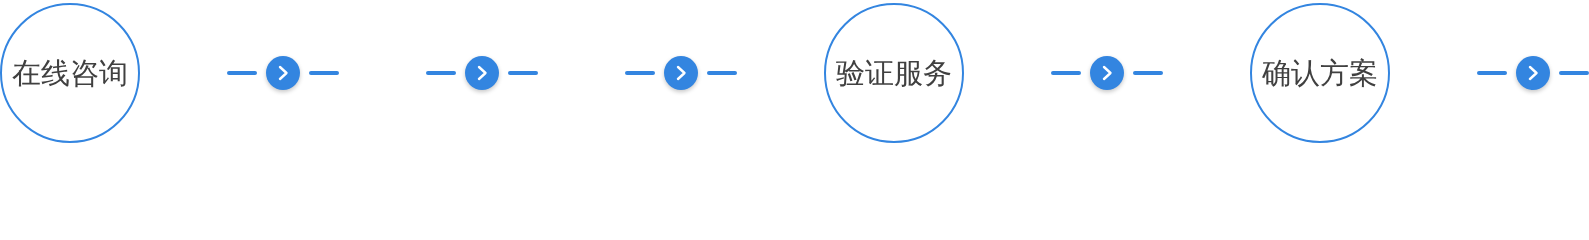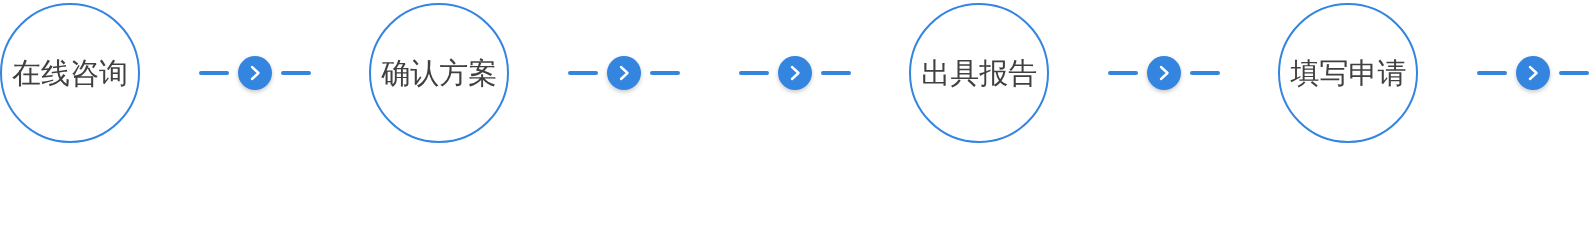--- a/index.html
+++ b/index.html
@@ -96,23 +96,20 @@
   <div class="connector">
     <span class="conn-dash"></span>
     <span class="conn-badge">
       <svg width="14" height="16" viewBox="0 0 14 16" aria-hidden="true">
         <path d="M4 2 L10.5 8 L4 14" fill="none" stroke="#ffffff" stroke-width="2.4" stroke-linecap="round" stroke-linejoin="round"></path>
       </svg>
     </span>
     <span class="conn-dash"></span>
   </div>
 
-  <div class="step">
-    <span class="step-label">确认方案</span>
-  </div>
 
   <div class="connector">
     <span class="conn-dash"></span>
     <span class="conn-badge">
       <svg width="14" height="16" viewBox="0 0 14 16" aria-hidden="true">
         <path d="M4 2 L10.5 8 L4 14" fill="none" stroke="#ffffff" stroke-width="2.4" stroke-linecap="round" stroke-linejoin="round"></path>
       </svg>
     </span>
     <span class="conn-dash"></span>
   </div>
@@ -122,35 +119,35 @@
     <span class="conn-dash"></span>
     <span class="conn-badge">
       <svg width="14" height="16" viewBox="0 0 14 16" aria-hidden="true">
         <path d="M4 2 L10.5 8 L4 14" fill="none" stroke="#ffffff" stroke-width="2.4" stroke-linecap="round" stroke-linejoin="round"></path>
       </svg>
     </span>
     <span class="conn-dash"></span>
   </div>
 
   <div class="step">
-    <span class="step-label">出具报告</span>
+    <span class="step-label">验证服务</span>
   </div>
 
   <div class="connector">
     <span class="conn-dash"></span>
     <span class="conn-badge">
       <svg width="14" height="16" viewBox="0 0 14 16" aria-hidden="true">
         <path d="M4 2 L10.5 8 L4 14" fill="none" stroke="#ffffff" stroke-width="2.4" stroke-linecap="round" stroke-linejoin="round"></path>
       </svg>
     </span>
     <span class="conn-dash"></span>
   </div>
 
   <div class="step">
-    <span class="step-label">填写申请</span>
+    <span class="step-label">确认方案</span>
   </div>
 
   <div class="connector">
     <span class="conn-dash"></span>
     <span class="conn-badge">
       <svg width="14" height="16" viewBox="0 0 14 16" aria-hidden="true">
         <path d="M4 2 L10.5 8 L4 14" fill="none" stroke="#ffffff" stroke-width="2.4" stroke-linecap="round" stroke-linejoin="round"></path>
       </svg>
     </span>
     <span class="conn-dash"></span>

